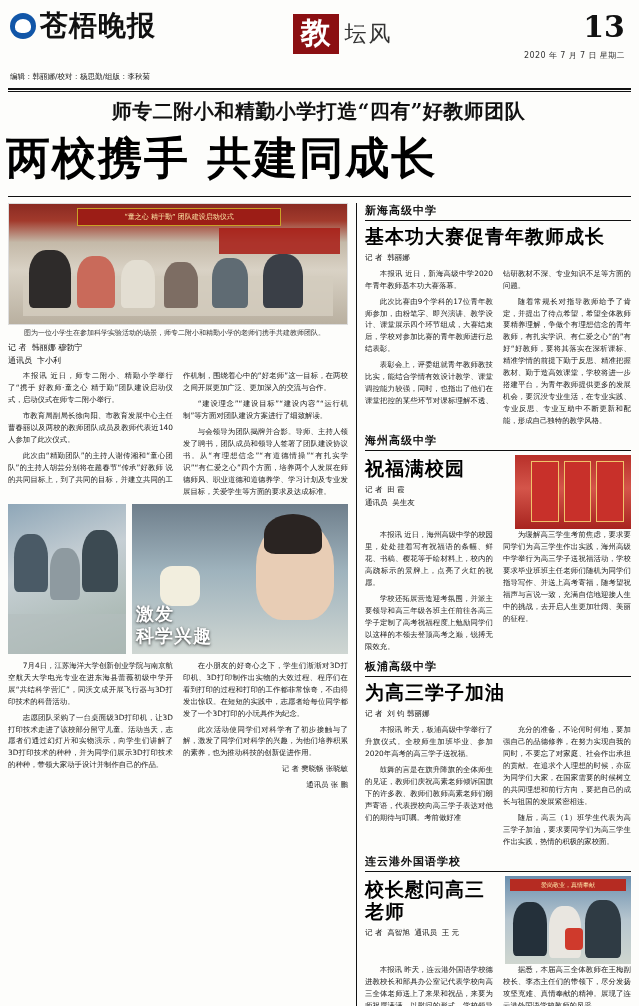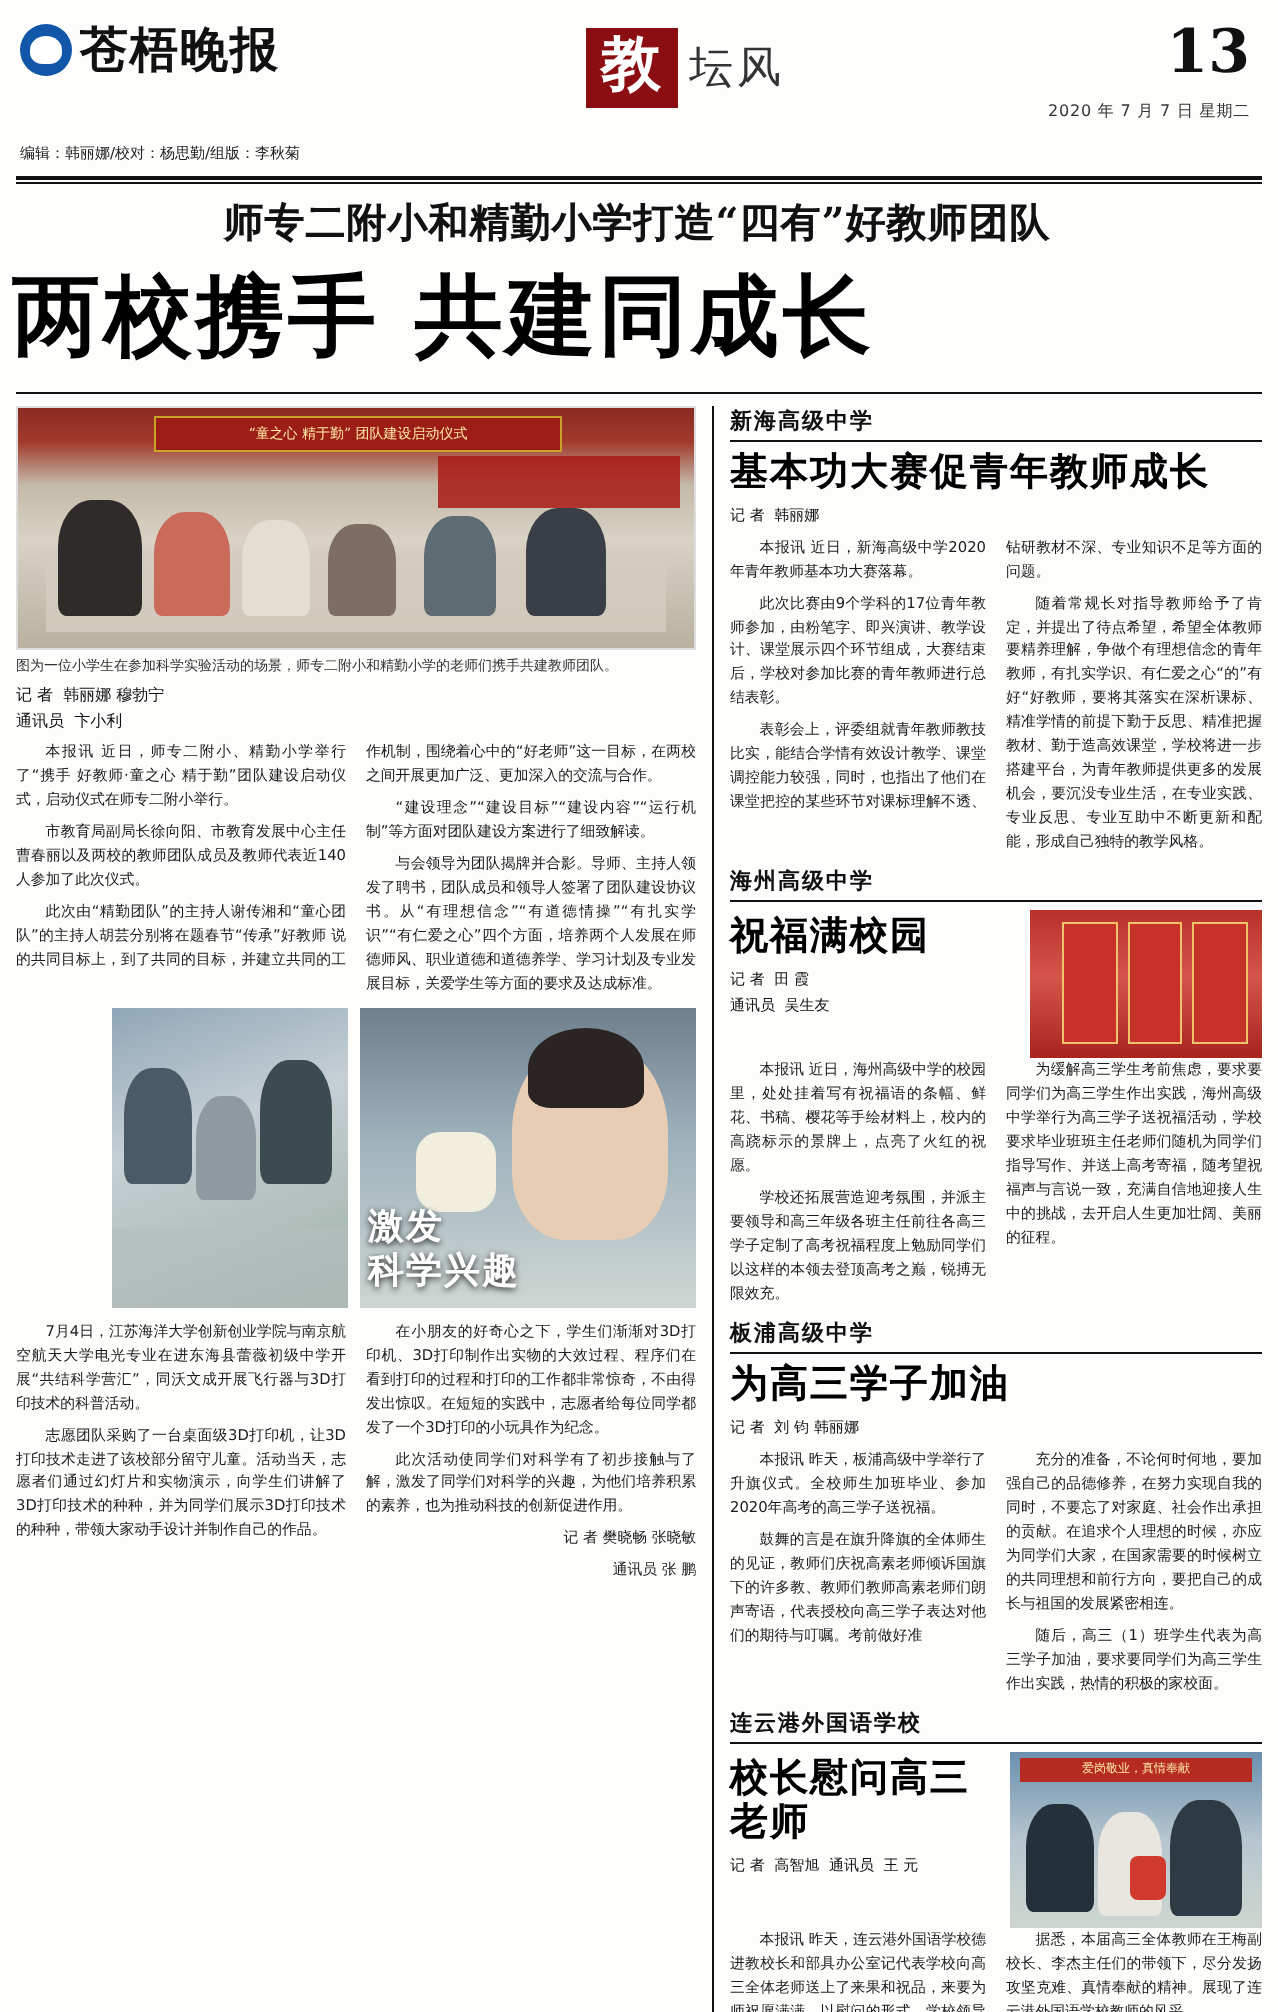--- a/index.html
+++ b/index.html
@@ -24,21 +24,21 @@
   .logo-mark{
     width:26px;height:26px;border-radius:50%;
     background:#1156a8;position:relative;flex:none;
   }
   .logo-mark:after{
     content:"";position:absolute;left:5px;top:6px;width:16px;height:14px;
     background:#fff;border-radius:50% 50% 40% 40%;
   }
   .logo-text{
     font-family:"DejaVu Serif","Liberation Serif",serif;
-    font-weight:bold;font-size:24px;letter-spacing:1px;color:#111;
+    font-weight:bold;font-size:28px;letter-spacing:1px;color:#111;
     line-height:1;
   }
   .center-title{
     flex:1;display:flex;align-items:center;justify-content:center;gap:6px;
     padding-top:2px;
   }
   .cat-box{
     background:#8b0f12;color:#fff;
     font-family:"DejaVu Serif","Liberation Serif",serif;
     font-size:30px;font-weight:bold;
@@ -79,21 +79,21 @@
   }
   .col-left{width:340px;}
   .col-right{width:275px;border-left:1px solid #111;padding-left:8px;box-sizing:border-box;}
 
   
   .photo{
     position:relative;overflow:hidden;background:#b9c4cc;
   }
   .photo-main{height:120px;border:1px solid #ddd;}
   .caption{
-    font-size:7px;color:#333;line-height:1.45;margin:3px 0 4px 0;
+    font-size:7px;color:#333;line-height:1.45;margin:3px 0 4px 16px;
   }
   .byline{font-size:8px;color:#111;margin:4px 0 2px 0;line-height:1.6;}
 
   .cols2{column-count:2;column-gap:10px;}
   p.t{
     font-size:7.4px;line-height:1.62;text-align:justify;margin:0 0 4px 0;
     text-indent:2em;color:#1a1a1a;
   }
 
   
@@ -188,21 +188,21 @@
       </div>
 
       <div class="cols2">
         <p class="t">本报讯  近日，师专二附小、精勤小学举行了“携手 好教师·童之心  精于勤”团队建设启动仪式，启动仪式在师专二附小举行。</p>
         <p class="t">市教育局副局长徐向阳、市教育发展中心主任曹春丽以及两校的教师团队成员及教师代表近140人参加了此次仪式。</p>
         <p class="t">此次由“精勤团队”的主持人谢传湘和“童心团队”的主持人胡芸分别将在题春节“传承”好教师 说的共同目标上，到了共同的目标，并建立共同的工作机制，围绕着心中的“好老师”这一目标，在两校之间开展更加广泛、更加深入的交流与合作。</p>
         <p class="t">“建设理念”“建设目标”“建设内容”“运行机制”等方面对团队建设方案进行了细致解读。</p>
         <p class="t">与会领导为团队揭牌并合影。导师、主持人领发了聘书，团队成员和领导人签署了团队建设协议书。从“有理想信念”“有道德情操”“有扎实学识”“有仁爱之心”四个方面，培养两个人发展在师德师风、职业道德和道德养学、学习计划及专业发展目标，关爱学生等方面的要求及达成标准。</p>
       </div>
 
-      <div style="display:flex;gap:6px;margin-top:6px;margin-left:48px;">
+      <div style="display:flex;gap:6px;margin-top:6px;">
         <div class="photo ph2" style="width:118px;height:150px;position:relative;">
           <div class="blob" style="left:6px;top:30px;width:34px;height:58px;background:#4a5a66;border-radius:40% 40% 12% 12%;"></div>
           <div class="blob" style="left:42px;top:44px;width:30px;height:52px;background:#8e9aa0;border-radius:40% 40% 12% 12%;"></div>
           <div class="blob" style="left:74px;top:26px;width:36px;height:62px;background:#3c4a52;border-radius:40% 40% 12% 12%;"></div>
           <div style="position:absolute;left:0;bottom:0;width:100%;height:40px;background:rgba(180,190,190,.6);"></div>
         </div>
         <div class="photo ph3" style="flex:1;height:150px;position:relative;">
           <div class="blob" style="right:14px;top:16px;width:78px;height:100px;background:#e8cdb5;border-radius:46% 46% 34% 34%;"></div>
           <div class="blob" style="right:26px;top:10px;width:58px;height:40px;background:#2a2422;border-radius:50% 50% 20% 20%;"></div>
           <div class="blob" style="left:28px;top:62px;width:40px;height:40px;background:#f2eede;border-radius:12px;"></div>

